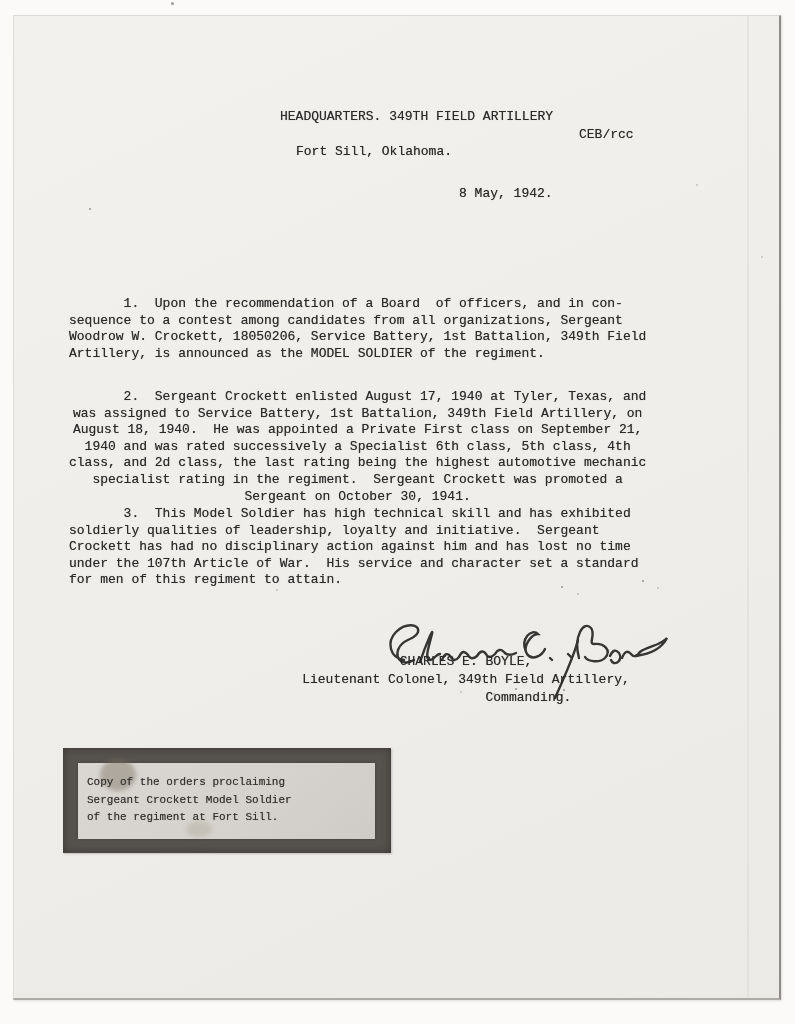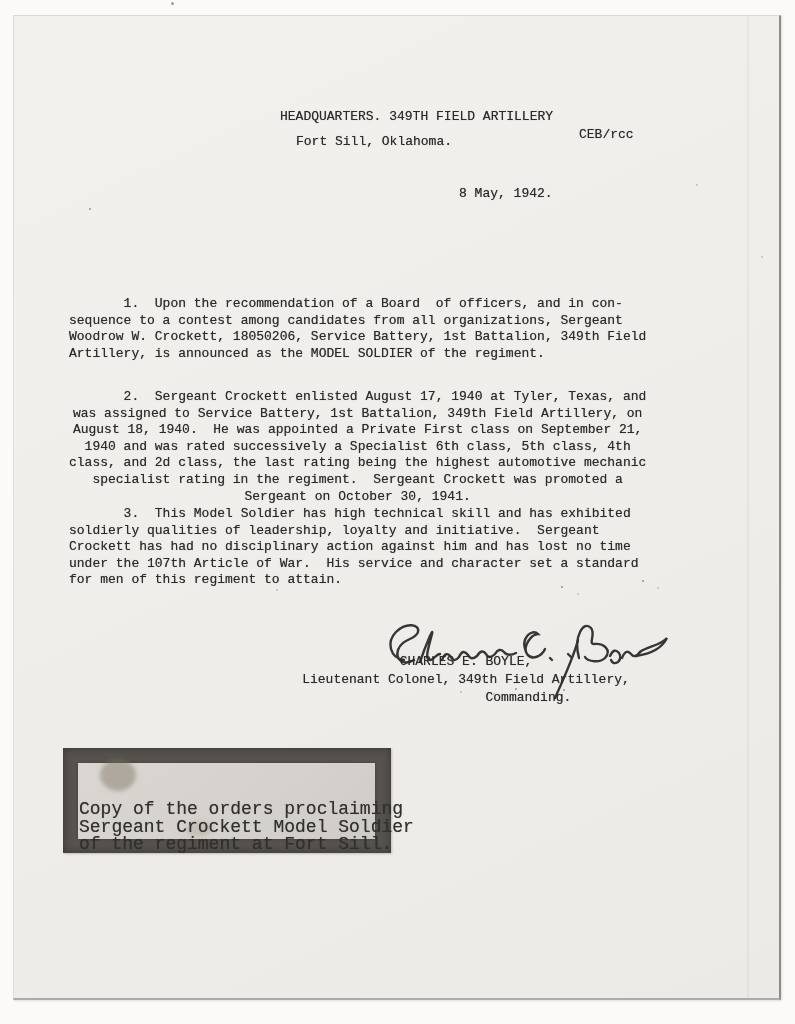--- a/index.html
+++ b/index.html
@@ -46,44 +46,43 @@
     background: #56524e;
     box-shadow: inset 0 0 8px rgba(0,0,0,0.35), 1px 1px 2px rgba(0,0,0,0.2);
   }
   .slip {
     position: absolute; left: 15px; top: 15px;
     width: 297px; height: 76px;
     background: linear-gradient(140deg, #dad7d2 0%, #d5d2cd 60%, #cfccc7 100%);
     box-shadow: 0 0 3px rgba(0,0,0,0.25);
   }
   .caption-text {
-    position: absolute; left: 1px; top: 11px;
+    position: absolute; left: 9px; top: 11px;
     white-space: pre;
-    font-size: 18px;
+    font-size: 11px;
     line-height: 17.6px;
     color: #32302d;
     text-shadow: 0 0 0.7px rgba(40,40,40,0.55);
-    margin-top: 27px;
   }
   .stain { position: absolute; border-radius: 50%; filter: blur(2px); }
   .speck { position: absolute; border-radius: 50%; background: rgba(40,40,40,0.45); }
   .speck.faint { background: rgba(60,60,60,0.25); }
 </style>
 </head>
 <body>
 
 <div class="photo-frame">
 
   <div class="speck" style="left:171px; top:2px; width:3px; height:3px;"></div>
 
   <div class="page">
     <div class="crease"></div>
 
     <div class="tw" style="left:227px; top:93px;margin-left:39px;">HEADQUARTERS. 349TH FIELD ARTILLERY</div>
-    <div class="tw" style="left:282px; top:118px;text-align:center;">Fort Sill, Oklahoma.</div>
+    <div class="tw" style="left:282px; top:128px;text-align:center;">Fort Sill, Oklahoma.</div>
     <div class="tw" style="left:565px; top:111px;">CEB/rcc</div>
 
     <div class="tw" style="left:445px; top:170px;">8 May, 1942.</div>
 
 
     <div class="tw" style="left:55px; top:280px;">       1.  Upon the recommendation of a Board  of officers, and in con-
 sequence to a contest among candidates from all organizations, Sergeant
 Woodrow W. Crockett, 18050206, Service Battery, 1st Battalion, 349th Field
 Artillery, is announced as the MODEL SOLDIER of the regiment.</div>
     <div class="tw" style="left:55px; top:373px;text-align:center;">       2.  Sergeant Crockett enlisted August 17, 1940 at Tyler, Texas, and

